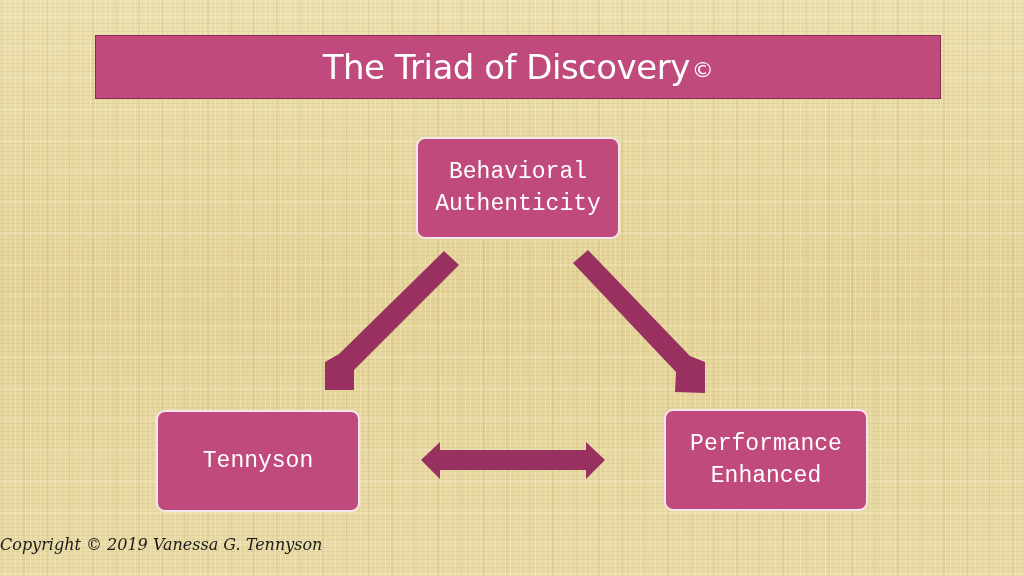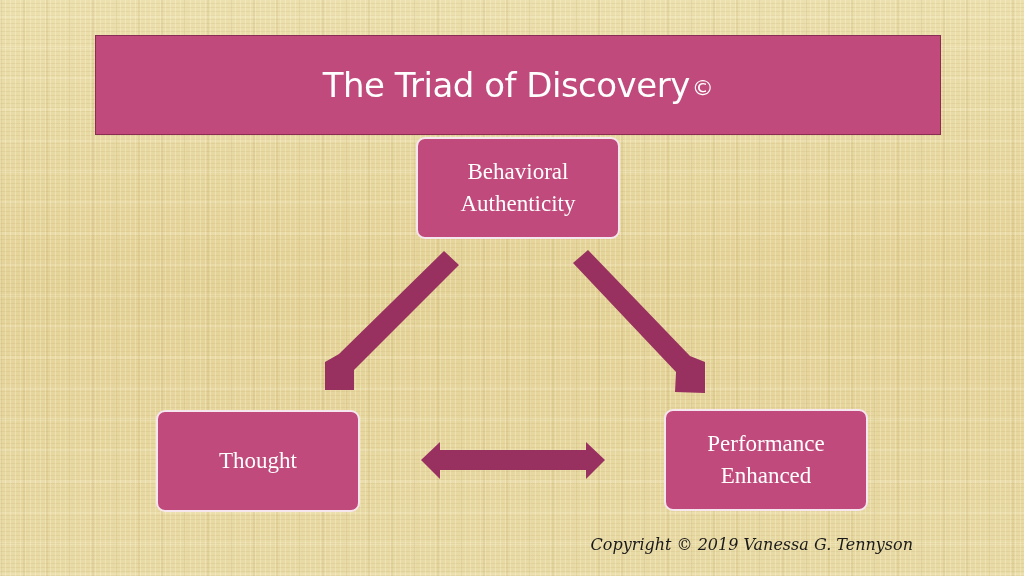--- a/index.html
+++ b/index.html
@@ -8,41 +8,41 @@
     background-color: #e6d59c;
     background-image:
       repeating-linear-gradient(90deg, rgba(255,250,225,0.28) 0px, rgba(255,250,225,0.28) 1px, transparent 1px, transparent 5px),
       repeating-linear-gradient(0deg, rgba(170,140,70,0.12) 0px, rgba(170,140,70,0.12) 1px, transparent 1px, transparent 4px),
       repeating-linear-gradient(90deg, rgba(160,130,60,0.10) 0px, rgba(160,130,60,0.10) 2px, transparent 2px, transparent 23px),
       repeating-linear-gradient(0deg, rgba(255,248,220,0.18) 0px, rgba(255,248,220,0.18) 3px, transparent 3px, transparent 31px),
       linear-gradient(180deg, #ece0ae 0%, #e4d398 50%, #e9dba6 100%);
     font-family: "Liberation Sans", "DejaVu Sans", sans-serif;
   }
   .title-bar {
-    position: absolute; left: 95px; top: 35px; width: 846px; height: 100px;
+    position: absolute; left: 95px; top: 35px; width: 846px; height: 64px;
     background: #c04a7b; border: 1px solid #8a2d55; box-sizing: border-box;
     display: flex; align-items: center; justify-content: center;
     color: #ffffff; font-size: 34px; font-family: "DejaVu Sans", sans-serif;
     letter-spacing: -0.5px;
   }
   .title-bar .copy-mark { font-size: 22px; margin-left: 2px; position: relative; top: 2px; }
   .node {
     position: absolute; width: 204px; height: 102px;
     background: #c04a7b; border: 2px solid #f6e6ee; border-radius: 9px;
     box-sizing: border-box; display: flex; align-items: center; justify-content: center;
-    text-align: center; color: #ffffff; font-family: Liberation Serif, serif;
+    text-align: center; color: #ffffff; font-family: Liberation Mono, monospace;
     font-size: 23px; line-height: 32px; padding: 0 6px;
   }
   .node-top { left: 416px; top: 137px; }
   .node-left { left: 156px; top: 410px; }
   .node-right { left: 664px; top: 409px; }
   .node span { display: block; }
   svg.arrows { position: absolute; left: 0; top: 0; width: 1024px; height: 576px; }
   .copyright {
-    position: absolute; left: 0; width: 913px; top: 535px; text-align: right;
+    position: absolute; left: 0; width: 913px; top: 535px; text-align: left;
     font-family: "DejaVu Serif", serif; font-style: italic; font-size: 16px; color: #1a1a1a;
   }
 </style>
 </head>
 <body>
 
 <div class="title-bar">
   <span>The Triad of Discovery</span>
     <span class="copy-mark">©</span>
 </div>
@@ -58,21 +58,21 @@
 
 <div class="node node-top">
   <div>
     <span>Behavioral</span>
     <span>Authenticity</span>
   </div>
 </div>
 
 <div class="node node-left">
   <div>
-    <span>Thought</span>
+    <span>Tennyson</span>
   </div>
 </div>
 
 <div class="node node-right">
   <div>
     <span>Performance</span>
     <span>Enhanced</span>
   </div>
 </div>
 

